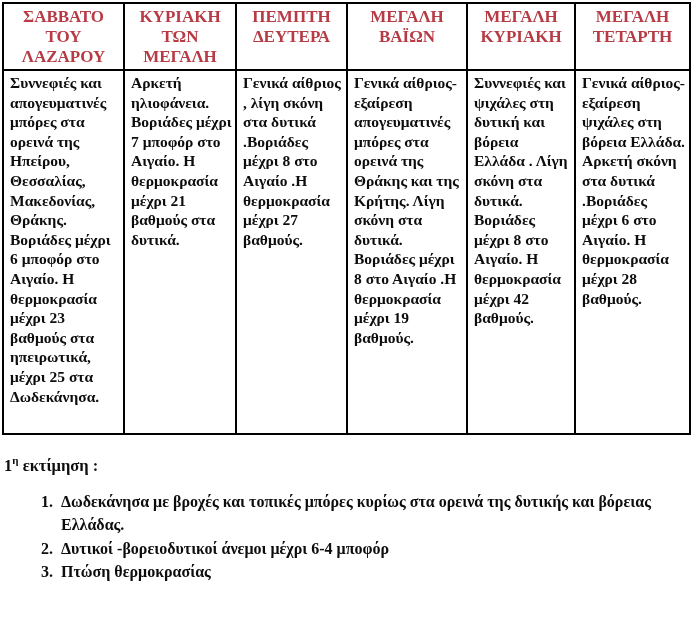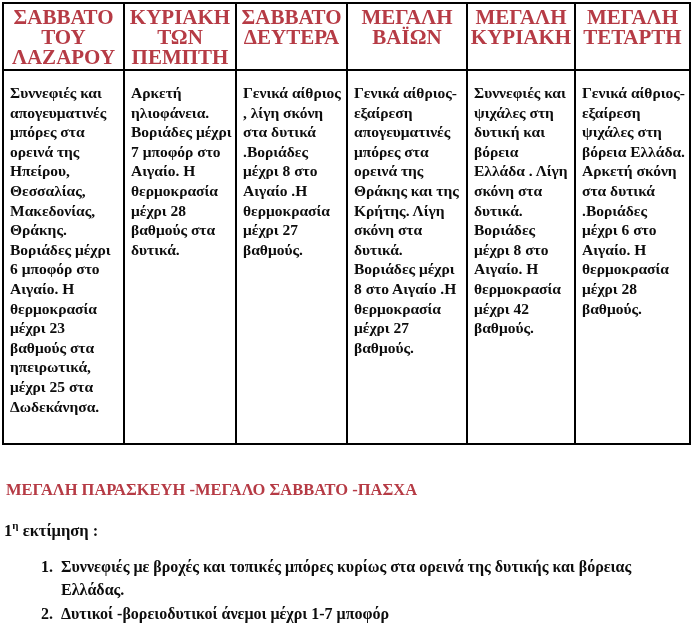--- a/index.html
+++ b/index.html
@@ -28,31 +28,31 @@
   }
   table.forecast th,
   table.forecast td {
     border: 2px solid #000000;
     vertical-align: top;
     overflow: hidden;
   }
   table.forecast th {
     color: #b63b45;
     text-align: center;
-    font-size: 21px;
+    font-size: 17px;
     line-height: 20px;
     padding: 3px 2px 2px 2px;
     height: 55px;
     vertical-align: top;
     font-weight: bold;
   }
   table.forecast td {
     font-size: 15.5px;
     line-height: 19.6px;
-    padding: 12px 3px 2px 6px;
+    padding: 2px 3px 2px 6px;
     height: 358px;
     font-weight: bold;
     margin-top: 42px;
   }
   .section-heading {
     color: #b63b45;
     font-size: 16.5px;
     line-height: 20px;
     margin: 35px 0 0 6px;
   }
@@ -85,42 +85,41 @@
       <col style="width:121px">
       <col style="width:112px">
       <col style="width:111px">
       <col style="width:120px">
       <col style="width:108px">
       <col style="width:115px">
     </colgroup>
     <thead>
       <tr>
         <th>ΣΑΒΒΑΤΟ ΤΟΥ ΛΑΖΑΡΟΥ</th>
-        <th>ΚΥΡΙΑΚΗ ΤΩΝ ΠΕΜΠΤΗ</th>
-        <th>ΣΑΒΒΑΤΟ ΔΕΥΤΕΡΑ</th>
+        <th>ΚΥΡΙΑΚΗ ΤΩΝ ΜΕΓΑΛΗ</th>
+        <th>ΠΕΜΠΤΗ ΔΕΥΤΕΡΑ</th>
         <th>ΜΕΓΑΛΗ ΒΑΪΩΝ</th>
         <th>ΜΕΓΑΛΗ ΚΥΡΙΑΚΗ</th>
         <th>ΜΕΓΑΛΗ ΤΕΤΑΡΤΗ</th>
       </tr>
     </thead>
     <tbody>
       <tr>
         <td>Συννεφιές και απογευματινές μπόρες στα ορεινά της Ηπείρου, Θεσσαλίας, Μακεδονίας, Θράκης. Βοριάδες μέχρι 6 μποφόρ στο Αιγαίο. Η θερμοκρασία μέχρι 23 βαθμούς στα ηπειρωτικά, μέχρι 25 στα Δωδεκάνησα.</td>
-        <td>Αρκετή ηλιοφάνεια. Βοριάδες μέχρι 7 μποφόρ στο Αιγαίο. Η θερμοκρασία μέχρι 28 βαθμούς στα δυτικά.</td>
+        <td>Αρκετή ηλιοφάνεια. Βοριάδες μέχρι 7 μποφόρ στο Αιγαίο. Η θερμοκρασία μέχρι 21 βαθμούς στα δυτικά.</td>
         <td>Γενικά αίθριος , λίγη σκόνη στα δυτικά .Βοριάδες μέχρι 8 στο Αιγαίο .Η θερμοκρασία μέχρι 27 βαθμούς.</td>
-        <td>Γενικά αίθριος- εξαίρεση απογευματινές μπόρες στα ορεινά της Θράκης  και της Κρήτης. Λίγη σκόνη στα δυτικά. Βοριάδες μέχρι 8 στο Αιγαίο .Η θερμοκρασία μέχρι 27 βαθμούς.</td>
+        <td>Γενικά αίθριος- εξαίρεση απογευματινές μπόρες στα ορεινά της Θράκης  και της Κρήτης. Λίγη σκόνη στα δυτικά. Βοριάδες μέχρι 8 στο Αιγαίο .Η θερμοκρασία μέχρι 19 βαθμούς.</td>
         <td>Συννεφιές και ψιχάλες στη δυτική και βόρεια Ελλάδα . Λίγη σκόνη στα δυτικά. Βοριάδες μέχρι 8 στο Αιγαίο. Η θερμοκρασία μέχρι 42 βαθμούς.</td>
         <td>Γενικά αίθριος- εξαίρεση ψιχάλες στη βόρεια Ελλάδα. Αρκετή σκόνη στα δυτικά .Βοριάδες μέχρι 6 στο Αιγαίο. Η θερμοκρασία μέχρι 28 βαθμούς.</td>
       </tr>
     </tbody>
   </table>
 
-  <div class="section-heading">ΜΕΓΑΛΗ ΠΑΡΑΣΚΕΥΗ -ΜΕΓΑΛΟ ΣΑΒΒΑΤΟ -ΠΑΣΧΑ</div>
 
   <div class="estimate-line"><span>1</span><sup>η</sup><span> εκτίμηση :</span></div>
 
   <ol class="estimate-list">
-    <li>Συννεφιές με βροχές και  τοπικές μπόρες κυρίως στα ορεινά της δυτικής και βόρειας Ελλάδας.</li>
-    <li>Δυτικοί -βορειοδυτικοί άνεμοι μέχρι 1-7 μποφόρ</li>
+    <li>Δωδεκάνησα με βροχές και  τοπικές μπόρες κυρίως στα ορεινά της δυτικής και βόρειας Ελλάδας.</li>
+    <li>Δυτικοί -βορειοδυτικοί άνεμοι μέχρι 6-4 μποφόρ</li>
     <li>Πτώση θερμοκρασίας</li>
   </ol>
 
 </div>
 
 </body></html>

